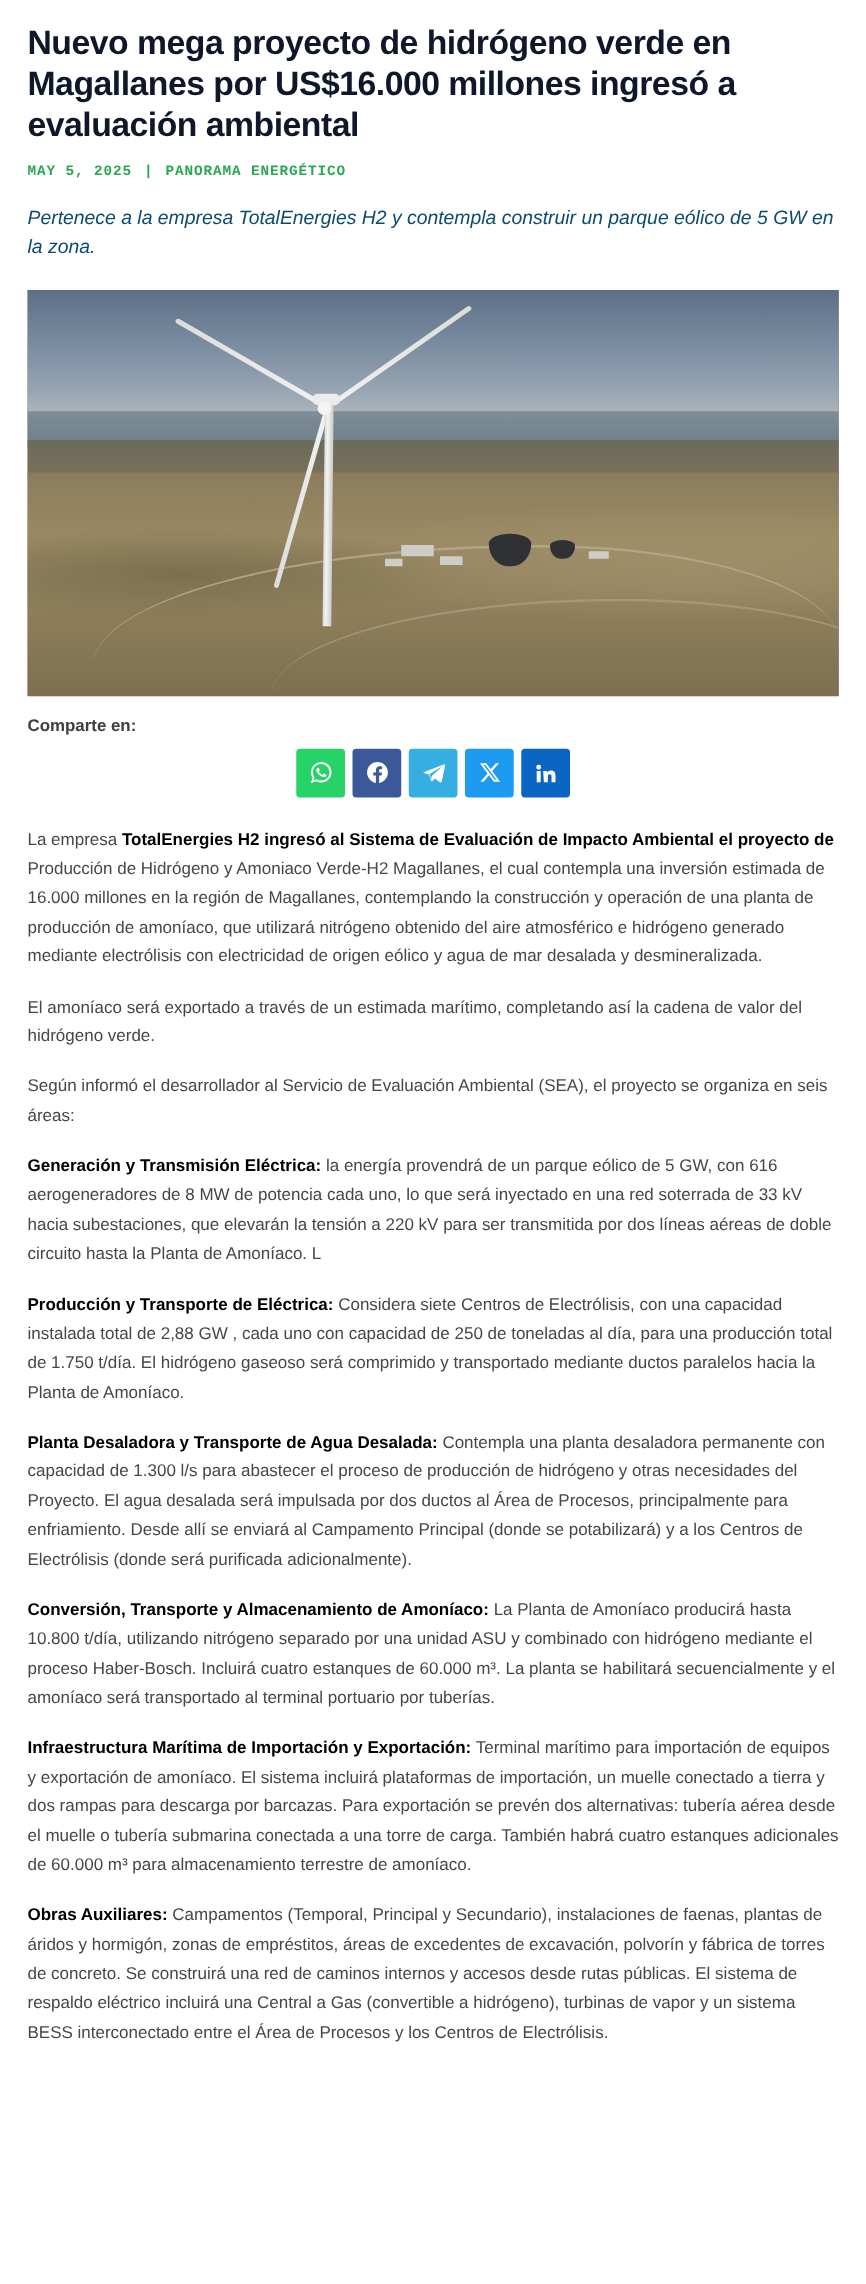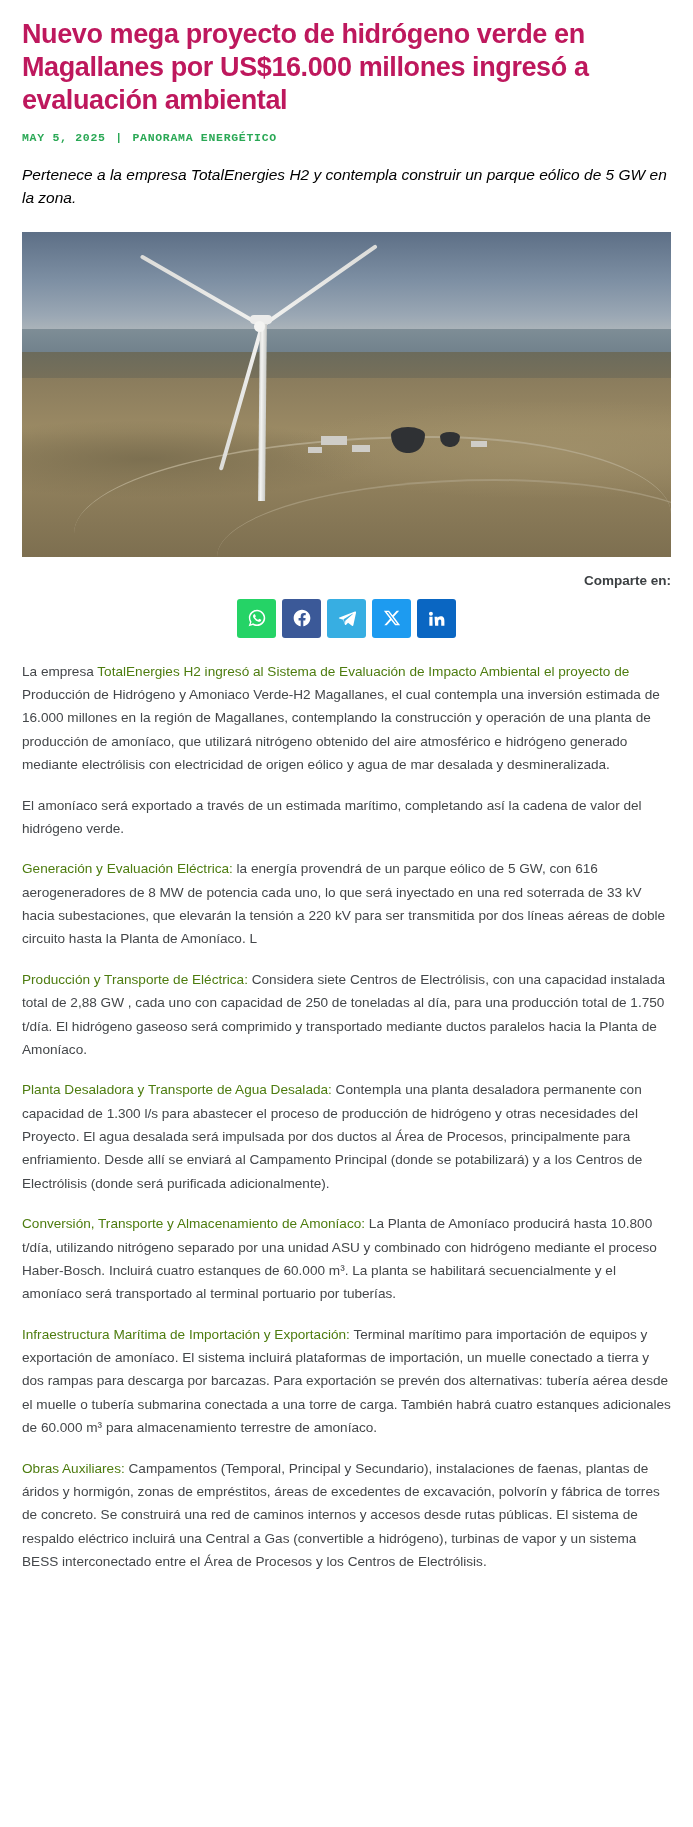--- a/index.html
+++ b/index.html
@@ -17,39 +17,39 @@
   .page {
     width: 693px;
     min-height: 1827px;
     padding: 14px 22px 20px 22px;
     background: #ffffff;
   }
   .article-title {
     font-size: 27px;
     line-height: 1.22;
     font-weight: bold;
-    color: #be185d;
+    color: #0f172a;
     letter-spacing: -0.4px;
     margin: 4px 0 14px 0;
   }
   .meta-line {
     font-size: 11.5px;
     font-weight: bold;
     letter-spacing: 0.7px;
     color: #2aa855;
     margin: 0 0 20px 0;
     text-transform: uppercase;
     font-family: Liberation Mono, monospace;
   }
   .meta-sep { color: #2aa855; padding: 0 2px; }
   .lede {
     font-size: 15.5px;
     line-height: 1.48;
     font-style: italic;
-    color: #000000;
+    color: #0c4a6e;
     margin: 0 0 22px 0;
   }
   .hero-figure {
     margin: 0 0 16px 0;
   }
   .hero-image {
     position: relative;
     width: 649px;
     height: 325px;
     overflow: hidden;
@@ -124,21 +124,21 @@
   }
   .blade.b1 { transform: rotate(16deg); }
   .blade.b2 { transform: rotate(-125deg); height: 140px; }
   .blade.b3 { transform: rotate(120deg); height: 140px; }
   .hub {
     position: absolute; left: 35.8%; top: 27.6%;
     width: 11px; height: 11px; border-radius: 50%;
     background: #f4f4f2;
   }
   .share-block {
-    text-align: right;
+    text-align: left;
     margin: 6px 0 22px 0;
   }
   .share-label {
     font-size: 13.5px;
     font-weight: bold;
     color: #3c4043;
     margin-bottom: 11px;
   }
   .share-row {
     display: flex;
@@ -151,21 +151,21 @@
     display: flex; align-items: center; justify-content: center;
     cursor: pointer;
   }
   .share-btn svg { display: block; }
   .body-copy p {
     font-size: 13.6px;
     line-height: 1.72;
     color: #44474a;
     margin: 0 0 17px 0;
   }
-  .body-copy p strong { color: #4d7c0f; font-weight: normal; }
+  .body-copy p strong { color: #000000; font-weight: bold; }
   .body-copy p:last-child { margin-bottom: 16px; }
 </style>
 </head>
 <body>
 
 <div class="page">
 
   <h1 class="article-title">Nuevo mega proyecto de hidrógeno verde en Magallanes por US$16.000 millones ingresó a evaluación ambiental</h1>
 
   <div class="meta-line">
@@ -253,23 +253,24 @@
   </div>
 
   <div class="body-copy">
 
     <p>
       <span>La empresa </span><strong>TotalEnergies H2 ingresó al Sistema de Evaluación de Impacto Ambiental el proyecto de </strong><span>Producción de Hidrógeno y Amoniaco Verde-H2 Magallanes, el cual contempla una inversión estimada de 16.000 millones en la región de Magallanes, contemplando la construcción y operación de una planta de producción de amoníaco, que utilizará nitrógeno obtenido del aire atmosférico e hidrógeno generado mediante electrólisis con electricidad de origen eólico y agua de mar desalada y desmineralizada.</span>
     </p>
 
     <p>El amoníaco será exportado a través de un estimada marítimo, completando así la cadena de valor del hidrógeno verde.</p>
 
-
-    <p>
-      <strong>Generación y Evaluación Eléctrica:</strong><span> la energía provendrá de un parque eólico de 5 GW, con 616 aerogeneradores de 8 MW de potencia cada uno, lo que será inyectado en una red soterrada de 33 kV hacia subestaciones, que elevarán la tensión a 220 kV para ser transmitida por dos líneas aéreas de doble circuito hasta la Planta de Amoníaco. L</span>
+    <p>Según informó el desarrollador al Servicio de Evaluación Ambiental (SEA), el proyecto se organiza en seis áreas:</p>
+
+    <p>
+      <strong>Generación y Transmisión Eléctrica:</strong><span> la energía provendrá de un parque eólico de 5 GW, con 616 aerogeneradores de 8 MW de potencia cada uno, lo que será inyectado en una red soterrada de 33 kV hacia subestaciones, que elevarán la tensión a 220 kV para ser transmitida por dos líneas aéreas de doble circuito hasta la Planta de Amoníaco. L</span>
     </p>
 
     <p>
       <strong>Producción y Transporte de Eléctrica:</strong><span> Considera siete Centros de Electrólisis, con una capacidad instalada total de 2,88 GW , cada uno con capacidad de 250 de toneladas al  día, para una producción total de 1.750 t/día. El hidrógeno gaseoso será comprimido y transportado mediante ductos paralelos hacia la Planta de Amoníaco.</span>
     </p>
 
     <p>
       <strong>Planta Desaladora y Transporte de Agua Desalada:</strong><span> Contempla una planta desaladora permanente con capacidad de 1.300 l/s para abastecer el proceso de producción de hidrógeno y otras necesidades del Proyecto. El agua desalada será impulsada por dos ductos al Área de Procesos, principalmente para enfriamiento. Desde allí se enviará al Campamento Principal (donde se potabilizará) y a los Centros de Electrólisis (donde será purificada adicionalmente).</span>
     </p>
 

